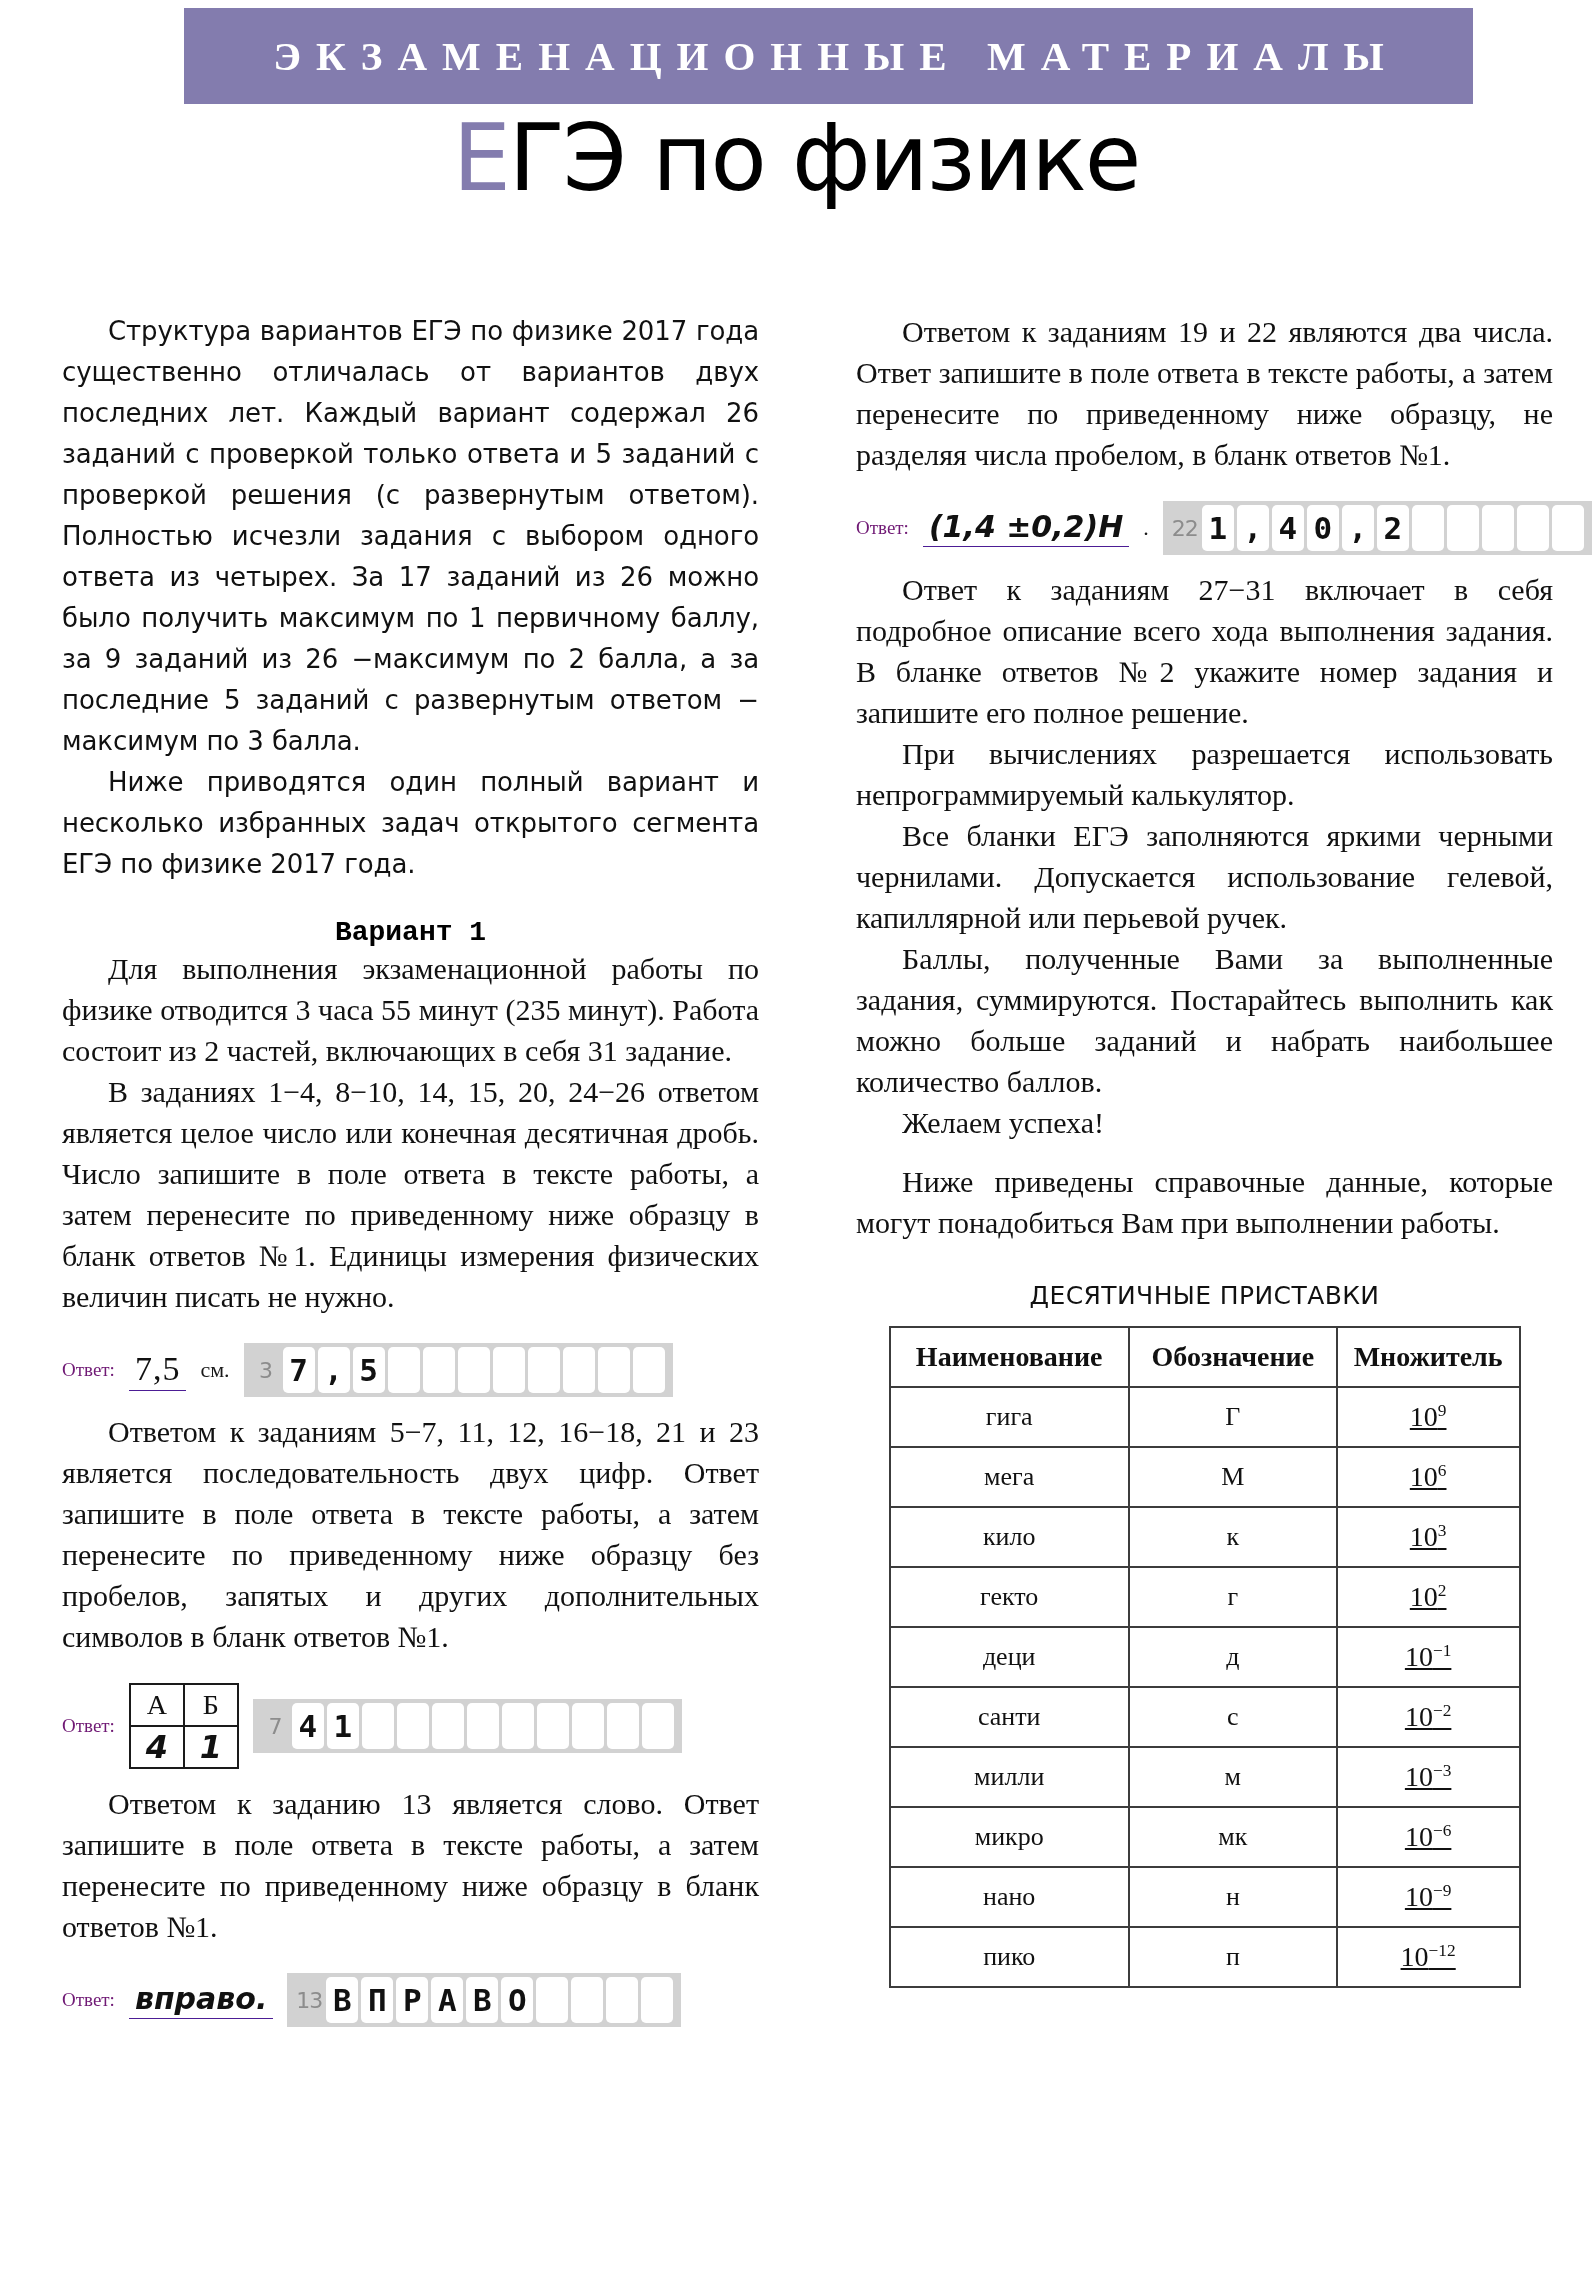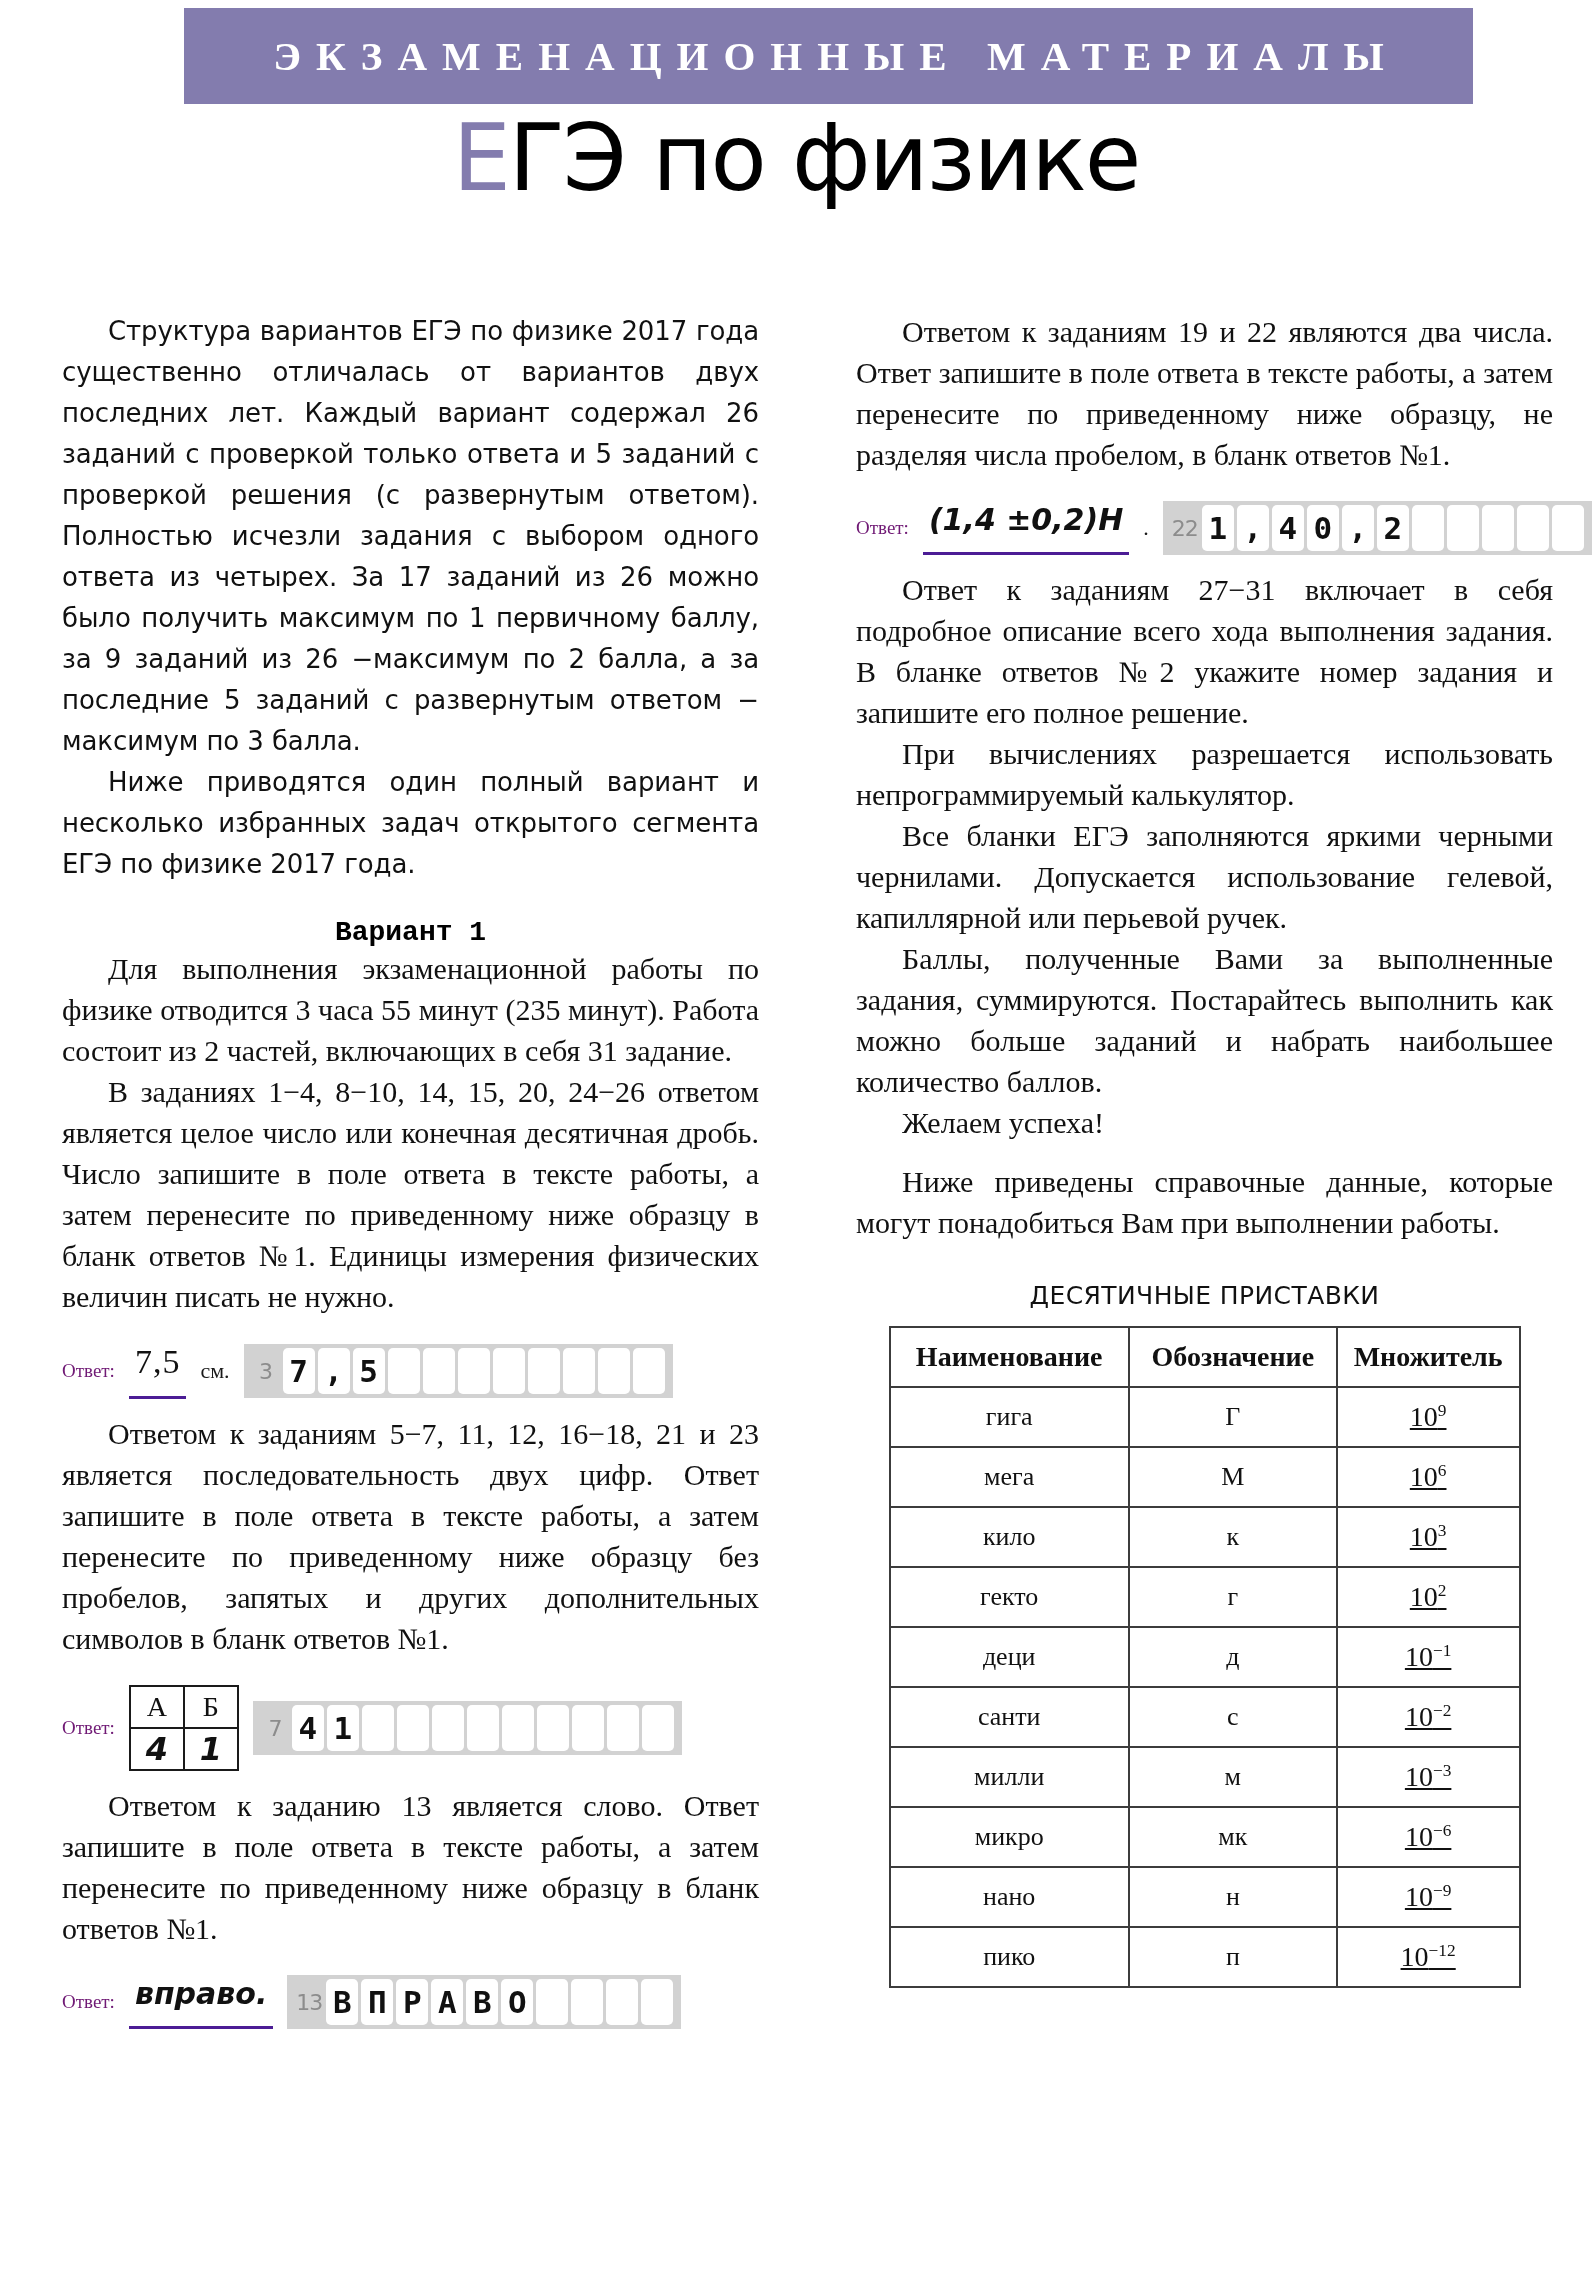--- a/index.html
+++ b/index.html
@@ -113,22 +113,22 @@
     font-size: 19px;
     color: #701a75;
     white-space: nowrap;
   }
   .ans-written {
     font-family: "DejaVu Sans", sans-serif;
     font-style: italic;
     font-weight: 700;
     font-size: 30px;
     color: #111;
-    border-bottom: 3px solid #4c1d95;
-    padding: 0 6px 15px 6px;
+    border-bottom: 1px solid #4c1d95;
+    padding: 0 6px 2px 6px;
     white-space: nowrap;
   }
   .ans-written.serifnum {
     font-family: "Liberation Serif", serif;
     font-style: normal;
     font-weight: 400;
     font-size: 34px;
     letter-spacing: 1px;
   }
   .ans-unit {

